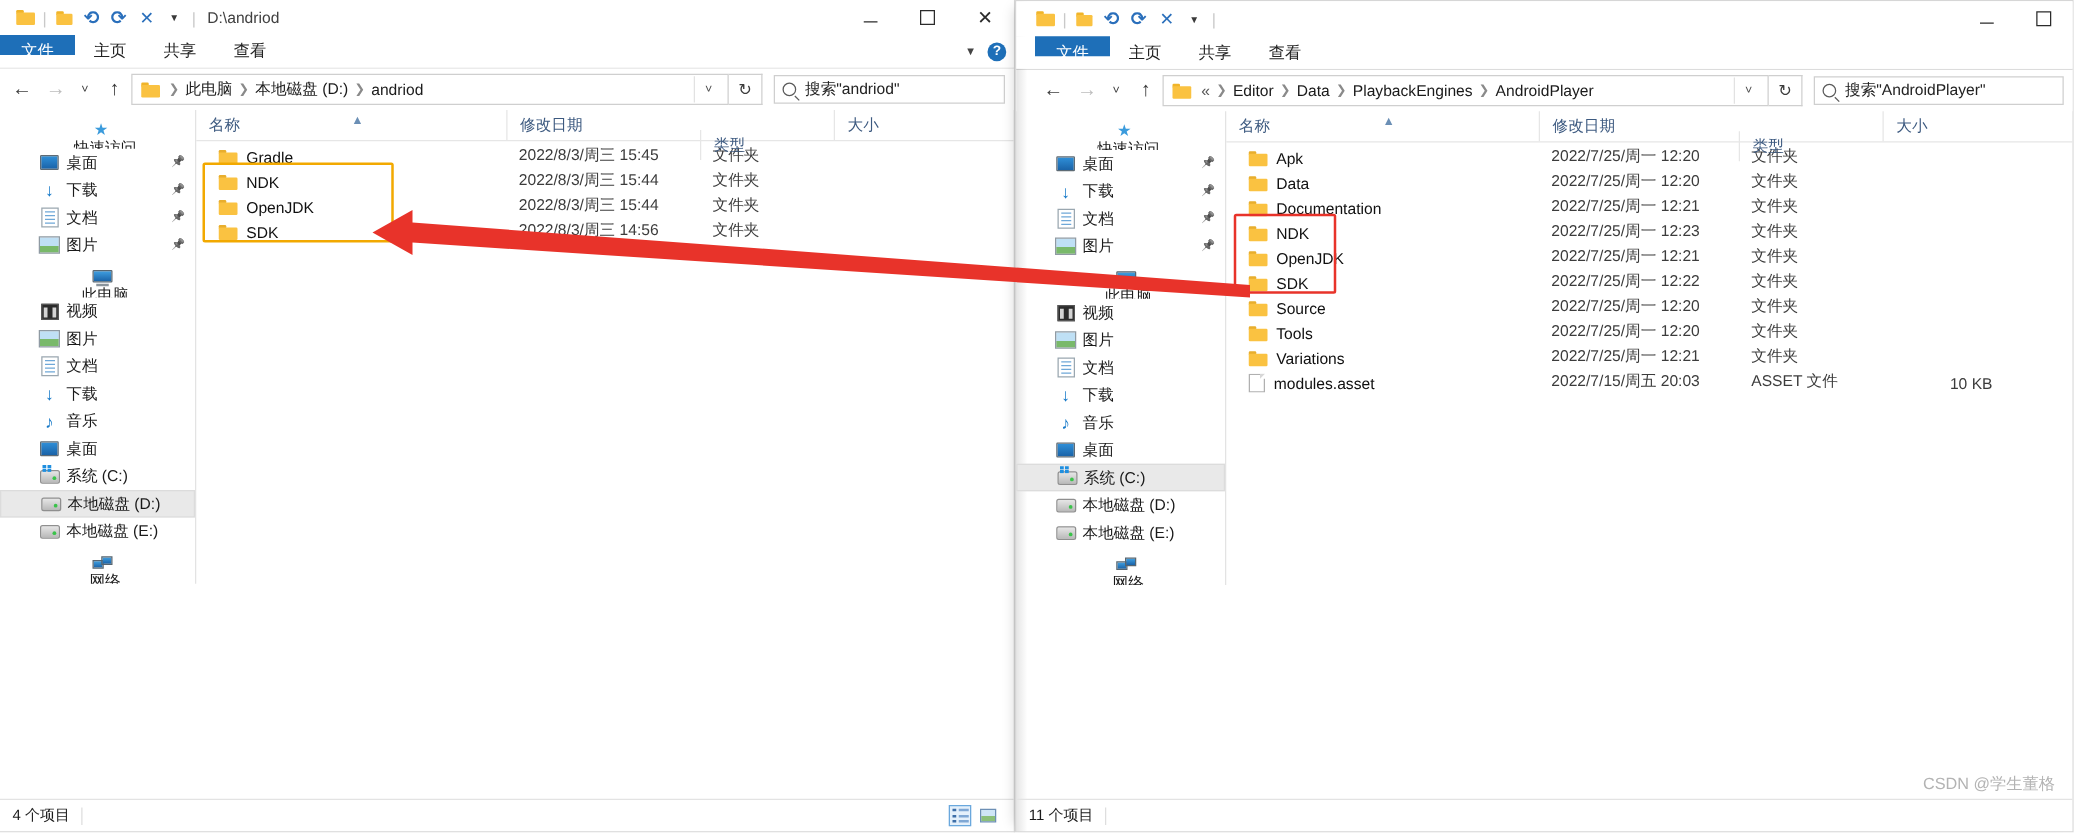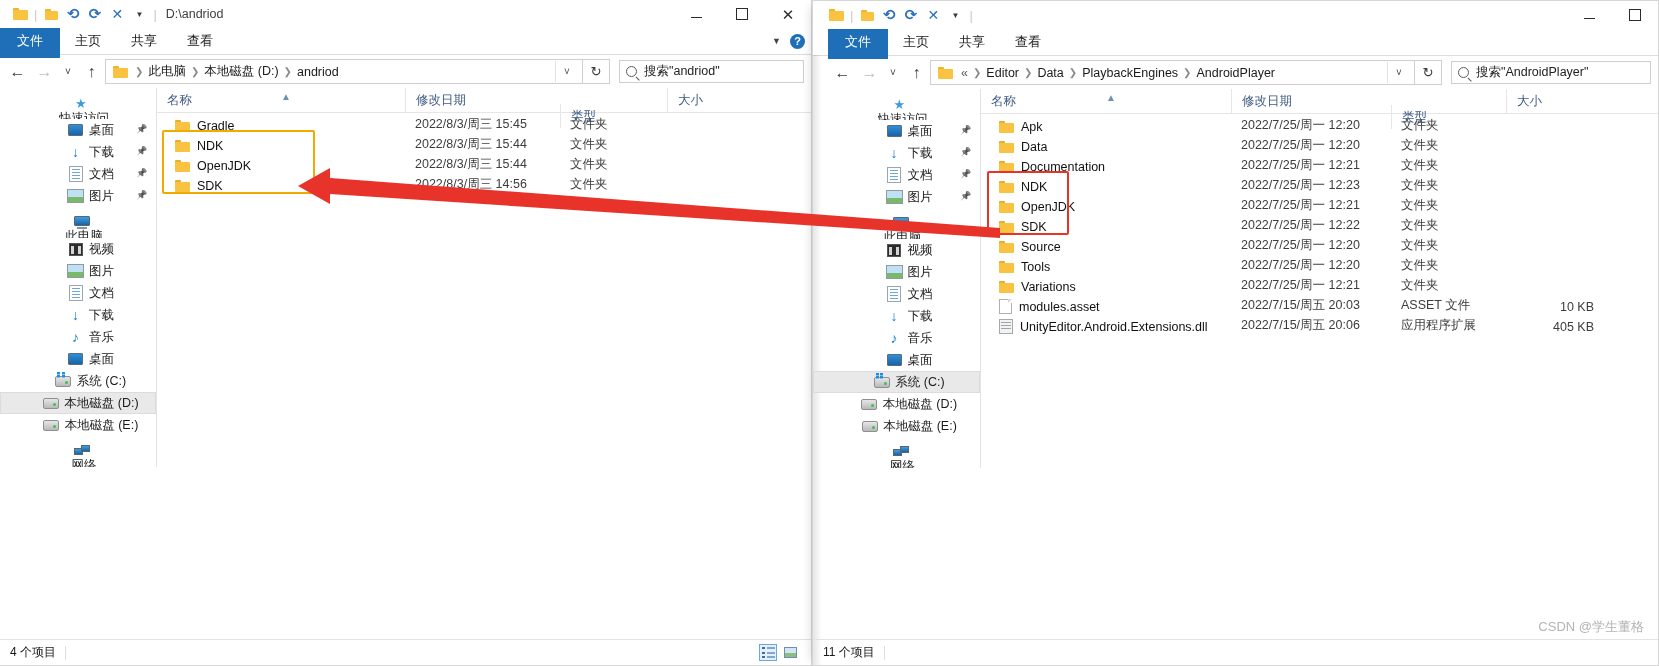--- a/index.html
+++ b/index.html
@@ -31,21 +31,21 @@
   .caret{color:#3a3a3a;font-size:8px;}
   .title-path{font-size:12.5px;color:#404040;margin-left:6px;white-space:nowrap;}
   .win-btns{position:absolute;right:0;top:0;display:flex;}
   .win-btn{width:46px;height:28px;display:flex;align-items:center;justify-content:center;color:#2b2b2b;font-size:12px;}
   .win-btn .g-min{display:block;width:11px;height:1px;background:#2b2b2b;margin-top:6px;}
   .win-btn .g-max{display:block;width:10px;height:10px;border:1px solid #2b2b2b;}
   .win-btn .g-close{font-size:15px;line-height:1;}
 
   
   .ribbon{height:26px;display:flex;align-items:stretch;position:relative;background:#fff;}
-  .tab{height:30px;line-height:26px;padding:0 15px;font-size:13px;color:#222;white-space:nowrap;}
+  .tab{height:16px;line-height:26px;padding:0 15px;font-size:13px;color:#222;white-space:nowrap;}
   .tab.file{background:#1e6fb8;color:#fff;font-weight:normal;padding:0 17px;}
   .ribbon-right{position:absolute;right:6px;top:0;height:26px;display:flex;align-items:center;gap:9px;}
   .chev-dn{color:#444;font-size:9px;}
   .help-ic{width:15px;height:15px;border-radius:50%;background:#1e6fb8;color:#fff;font-size:11px;line-height:15px;text-align:center;font-weight:bold;}
   .ribbon-rule{height:1px;background:#dcdcdc;}
 
   
   .addrbar{height:33px;display:flex;align-items:center;padding:0 7px 0 4px;gap:0;background:#fff;}
   .navbtn{width:27px;height:28px;display:flex;align-items:center;justify-content:center;font-size:16px;color:#3c3c3c;}
   .navbtn.dim{color:#bdbdbd;}
@@ -64,21 +64,21 @@
   .mag::after{content:"";position:absolute;right:-4px;bottom:-3px;width:5px;height:1.4px;background:#5a5a5a;transform:rotate(45deg);}
   .search-ph{font-size:12.5px;color:#222;white-space:nowrap;overflow:hidden;}
 
   
   .wbody{display:flex;position:relative;}
   .nav-pane{width:156px;flex:none;padding-top:9px;box-sizing:border-box;position:relative;}
   .nav-pane.r{width:167px;}
   .nav-item{height:22px;display:flex;align-items:center;font-size:12.5px;color:#1a1a1a;padding-right:6px;position:relative;white-space:nowrap;}
   .nav-item .lbl{overflow:hidden;}
   .nav-item.root{padding-left:18px;flex-direction:column;}
-  .nav-item.child{padding-left:30px;justify-content:center;}
+  .nav-item.child{padding-left:30px;}
   .nav-item.sel{background:#cce8ff;border:1px solid #99d1ff;box-sizing:border-box;}
   .nav-item.sel.pale{background:#e9e9e9;border:1px solid #dcdcdc;}
   .ni-ic{width:19px;flex:none;display:flex;align-items:center;justify-content:center;margin-right:4px;}
   .pin{position:absolute;right:8px;top:5px;color:#9a9a9a;font-size:11px;transform:rotate(40deg);}
   .nav-gap{height:9px;}
 
   
   .ic-star{width:14px;height:13px;position:relative;}
   .ic-star::before{content:"★";color:#3b9bdc;font-size:13px;line-height:13px;}
   .ic-desktop{width:15px;height:12px;background:#1a6fb5;border:1px solid #5e6b75;border-radius:1px;box-sizing:border-box;
@@ -674,29 +674,20 @@
           </div>
           <div class="row">
             <div class="cell c-name r">
               <span class="ic-file"></span>
               <span>modules.asset</span>
             </div>
             <div class="cell c-date r">2022/7/15/周五 20:03</div>
             <div class="cell c-type r">ASSET 文件</div>
             <div class="cell c-size">10 KB</div>
           </div>
-          <div class="row">
-            <div class="cell c-name r">
-              <span class="ic-dll"></span>
-              <span>UnityEditor.Android.Extensions.dll</span>
-            </div>
-            <div class="cell c-date r">2022/7/15/周五 20:06</div>
-            <div class="cell c-type r">应用程序扩展</div>
-            <div class="cell c-size">405 KB</div>
-          </div>
         </div>
       <div class="hl-box hl-red" style="left: 6px; top: 82px; width: 82px; height: 64px;"></div>
     </div>
   </div>
 
   <div class="statusbar">
     <span class="st-text">11 个项目</span>
     <span class="st-div"></span>
   </div>
 

